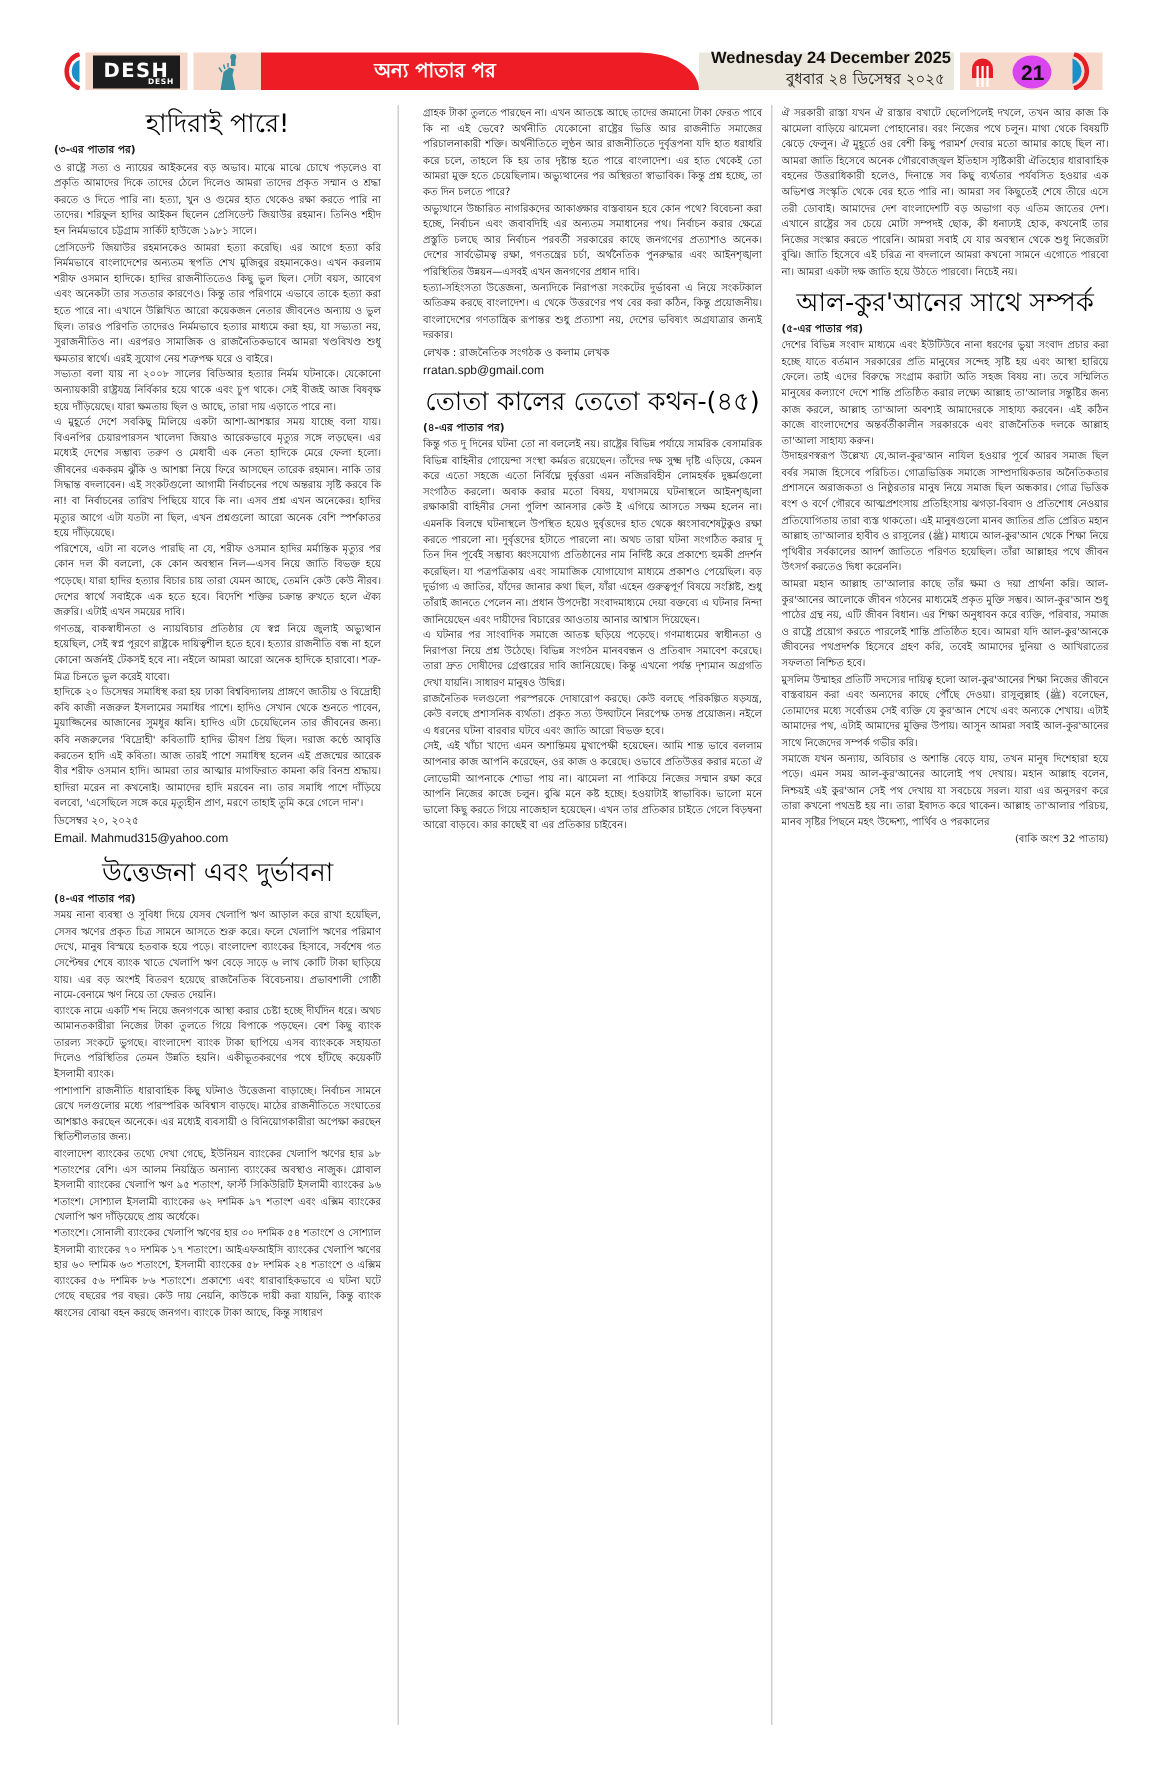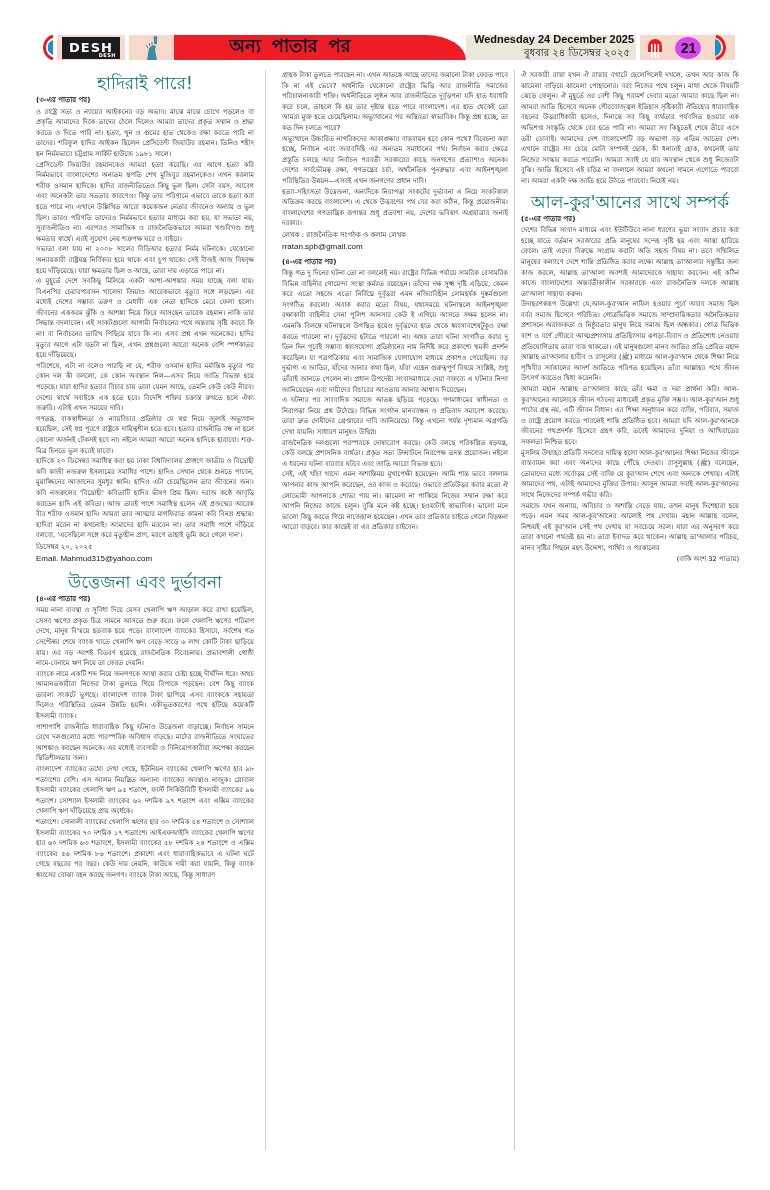--- a/index.html
+++ b/index.html
@@ -7,37 +7,37 @@
   body { font-family: "DejaVu Sans", sans-serif; color: #111; position: relative; }
 
   
   .header { position: absolute; top: 35px; left: 35px; width: 700px; height: 25px; display: flex; align-items: stretch; }
   .logo-arc-left { position: absolute; left: -2px; top: 0; width: 22px; height: 25px; }
   .logo-box { margin-left: 22px; width: 68px; height: 25px; background: #f7d9cc; display: flex; align-items: center; justify-content: center; }
   .logo-mark { width: 58px; height: 22px; background: #1c1c1c; color: #fff; font-family: "DejaVu Sans", sans-serif; font-weight: bold; font-size: 13px; display: flex; align-items: center; justify-content: center; letter-spacing: 1px; position: relative; }
   .logo-mark small { position: absolute; right: 4px; bottom: 1px; font-size: 5px; letter-spacing: 0.5px; }
   .liberty-box { margin-left: 4px; width: 45px; height: 25px; background: #f7d9cc; display: flex; align-items: center; justify-content: center; }
   .banner { flex: 1; margin-left: 0; background: #ee1c25; position: relative; display: flex; align-items: center; justify-content: center; border-top-right-radius: 40px 25px; }
-  .banner-title { color: #0f172a; font-size: 18px; font-weight: bold; padding-right: 60px; font-family: Liberation Mono, monospace; }
+  .banner-title { color: #ffffff; font-size: 13px; font-weight: bold; padding-right: 60px; }
   .date-box { width: 170px; background: #ece7dc; display: flex; flex-direction: column; justify-content: center; padding-left: 8px; }
   .date-en { font-family: "Liberation Sans", sans-serif; font-weight: bold; font-size: 11px; color: #111; }
   .date-bn { font-size: 10px; color: #111; padding-left: 50px; }
   .page-box { width: 95px; background: #f7d9cc; margin-left: 4px; display: flex; align-items: center; justify-content: space-around; position: relative; }
   .page-num { font-family: "Liberation Sans", sans-serif; font-weight: bold; font-size: 14px; width: 26px; height: 22px; border-radius: 50%; background: #d946ef; display: flex; align-items: center; justify-content: center; }
 
   
   .col { position: absolute; top: 70px; font-size: 6.7px; line-height: 10.6px; text-align: justify; color: #161616; }
   .col1 { left: 36px; width: 218px; }
   .col2 { left: 282px; width: 226px; }
   .col3 { left: 521px; width: 218px; }
   .sep { position: absolute; top: 70px; width: 1px; height: 1080px; background: #cfcfcf; }
   .sep1 { left: 265px; }
   .sep2 { left: 514px; }
 
-  .headline { font-size: 17px; line-height: 22px; text-align: center; font-weight: normal; color: #0f766e; margin: 2px 0 1px; }
+  .headline { font-size: 17px; line-height: 22px; text-align: center; font-weight: normal; color: #000000; margin: 2px 0 1px; }
   .subhead { font-size: 7px; font-weight: bold; text-align: left; margin-bottom: 1px; }
   .para { text-indent: 0; }
   .byline { font-size: 7px; margin-top: 1px; }
   .email { font-family: "Liberation Sans", sans-serif; font-size: 8px; line-height: 12px; }
   .continued { display: flex; justify-content: space-between; }
 </style>
 </head>
 <body>
 
 <div class="header">
@@ -113,20 +113,21 @@
 <div class="col col2">
   <article>
     <p class="para">গ্রাহক টাকা তুলতে পারছেন না। এখন আতঙ্কে আছে তাদের জমানো টাকা ফেরত পাবে কি না এই ভেবে? অর্থনীতি যেকোনো রাষ্ট্রের ভিত্তি আর রাজনীতি সমাজের পরিচালনাকারী শক্তি। অর্থনীতিতে লুণ্ঠন আর রাজনীতিতে দুর্বৃত্তপনা যদি হাত ধরাধরি করে চলে, তাহলে কি হয় তার দৃষ্টান্ত হতে পারে বাংলাদেশ। এর হাত থেকেই তো আমরা মুক্ত হতে চেয়েছিলাম। অভ্যুত্থানের পর অস্থিরতা স্বাভাবিক। কিন্তু প্রশ্ন হচ্ছে, তা কত দিন চলতে পারে?</p>
     <p class="para">অভ্যুত্থানে উচ্চারিত নাগরিকদের আকাঙ্ক্ষার বাস্তবায়ন হবে কোন পথে? বিবেচনা করা হচ্ছে, নির্বাচন এবং জবাবদিহি এর অন্যতম সমাধানের পথ। নির্বাচন করার ক্ষেত্রে প্রস্তুতি চলছে আর নির্বাচন পরবর্তী সরকারের কাছে জনগণের প্রত্যাশাও অনেক। দেশের সার্বভৌমত্ব রক্ষা, গণতন্ত্রের চর্চা, অর্থনৈতিক পুনরুদ্ধার এবং আইনশৃঙ্খলা পরিস্থিতির উন্নয়ন—এসবই এখন জনগণের প্রধান দাবি।</p>
     <p class="para">হত্যা-সহিংসতা উত্তেজনা, অন্যদিকে নিরাপত্তা সংকটের দুর্ভাবনা এ নিয়ে সংকটকাল অতিক্রম করছে বাংলাদেশ। এ থেকে উত্তরণের পথ বের করা কঠিন, কিন্তু প্রয়োজনীয়। বাংলাদেশের গণতান্ত্রিক রূপান্তর শুধু প্রত্যাশা নয়, দেশের ভবিষ্যৎ অগ্রযাত্রার জন্যই দরকার।</p>
     <div class="byline">লেখক : রাজনৈতিক সংগঠক ও কলাম লেখক</div>
     <div class="email">rratan.spb@gmail.com</div>
   </article>
 
   <article style="margin-top:4px;">
+    <h2 class="headline">তোতা কালের তেতো কথন-(৪৫)</h2>
     <div class="subhead">(৪-এর পাতার পর)</div>
     <p class="para">কিন্তু গত দু দিনের ঘটনা তো না বললেই নয়। রাষ্ট্রের বিভিন্ন পর্যায়ে সামরিক বেসামরিক বিভিন্ন বাহিনীর গোয়েন্দা সংস্থা কর্মরত রয়েছেন। তাঁদের দক্ষ সুক্ষ্ম দৃষ্টি এড়িয়ে, কেমন করে এতো সহজে এতো নির্বিঘ্নে দুর্বৃত্তরা এমন নজিরবিহীন লোমহর্ষক দুষ্কর্মগুলো সংগঠিত করলো। অবাক করার মতো বিষয়, যথাসময়ে ঘটনাস্থলে আইনশৃঙ্খলা রক্ষাকারী বাহিনীর সেনা পুলিশ আনসার কেউ ই এগিয়ে আসতে সক্ষম হলেন না। এমনকি বিলম্বে ঘটনাস্থলে উপস্থিত হয়েও দুর্বৃত্তদের হাত থেকে ধ্বংসাবশেষটুকুও রক্ষা করতে পারলো না। দুর্বৃত্তদের হটাতে পারলো না। অথচ তারা ঘটনা সংগঠিত করার দু তিন দিন পূর্বেই সম্ভাব্য ধ্বংসযোগ্য প্রতিষ্ঠানের নাম নির্দিষ্ট করে প্রকাশ্যে হুমকী প্রদর্শন করেছিল। যা পত্রপত্রিকায় এবং সামাজিক যোগাযোগ মাধ্যমে প্রকাশও পেয়েছিল। বড় দুর্ভাগ্য এ জাতির, যাঁদের জানার কথা ছিল, যাঁরা এহেন গুরুত্বপূর্ণ বিষয়ে সংশ্লিষ্ট, শুধু তাঁরাই জানতে পেলেন না। প্রধান উপদেষ্টা সংবাদমাধ্যমে দেয়া বক্তব্যে এ ঘটনার নিন্দা জানিয়েছেন এবং দায়ীদের বিচারের আওতায় আনার আশ্বাস দিয়েছেন।</p>
     <p class="para">এ ঘটনার পর সাংবাদিক সমাজে আতঙ্ক ছড়িয়ে পড়েছে। গণমাধ্যমের স্বাধীনতা ও নিরাপত্তা নিয়ে প্রশ্ন উঠেছে। বিভিন্ন সংগঠন মানববন্ধন ও প্রতিবাদ সমাবেশ করেছে। তারা দ্রুত দোষীদের গ্রেপ্তারের দাবি জানিয়েছে। কিন্তু এখনো পর্যন্ত দৃশ্যমান অগ্রগতি দেখা যায়নি। সাধারণ মানুষও উদ্বিগ্ন।</p>
     <p class="para">রাজনৈতিক দলগুলো পরস্পরকে দোষারোপ করছে। কেউ বলছে পরিকল্পিত ষড়যন্ত্র, কেউ বলছে প্রশাসনিক ব্যর্থতা। প্রকৃত সত্য উদ্ঘাটনে নিরপেক্ষ তদন্ত প্রয়োজন। নইলে এ ধরনের ঘটনা বারবার ঘটবে এবং জাতি আরো বিভক্ত হবে।</p>
     <p class="para">সেই, এই খাঁচা খাদ্যে এমন অশান্তিময় মুখাপেক্ষী হয়েছেন। আমি শান্ত ভাবে বললাম আপনার কাজ আপনি করেছেন, ওর কাজ ও করেছে। ওভাবে প্রতিউত্তর করার মতো ঐ লোভোমী আপনাকে শোভা পায় না। ঝামেলা না পাকিয়ে নিজের সম্মান রক্ষা করে আপনি নিজের কাজে চলুন। বুঝি মনে কষ্ট হচ্ছে। হওয়াটাই স্বাভাবিক। ভালো মনে ভালো কিছু করতে গিয়ে নাজেহাল হয়েছেন। এখন তার প্রতিকার চাইতে গেলে বিড়ম্বনা আরো বাড়বে। কার কাছেই বা এর প্রতিকার চাইবেন।</p>
   </article>
 </div>
 
 <div class="col col3">
   <article>

